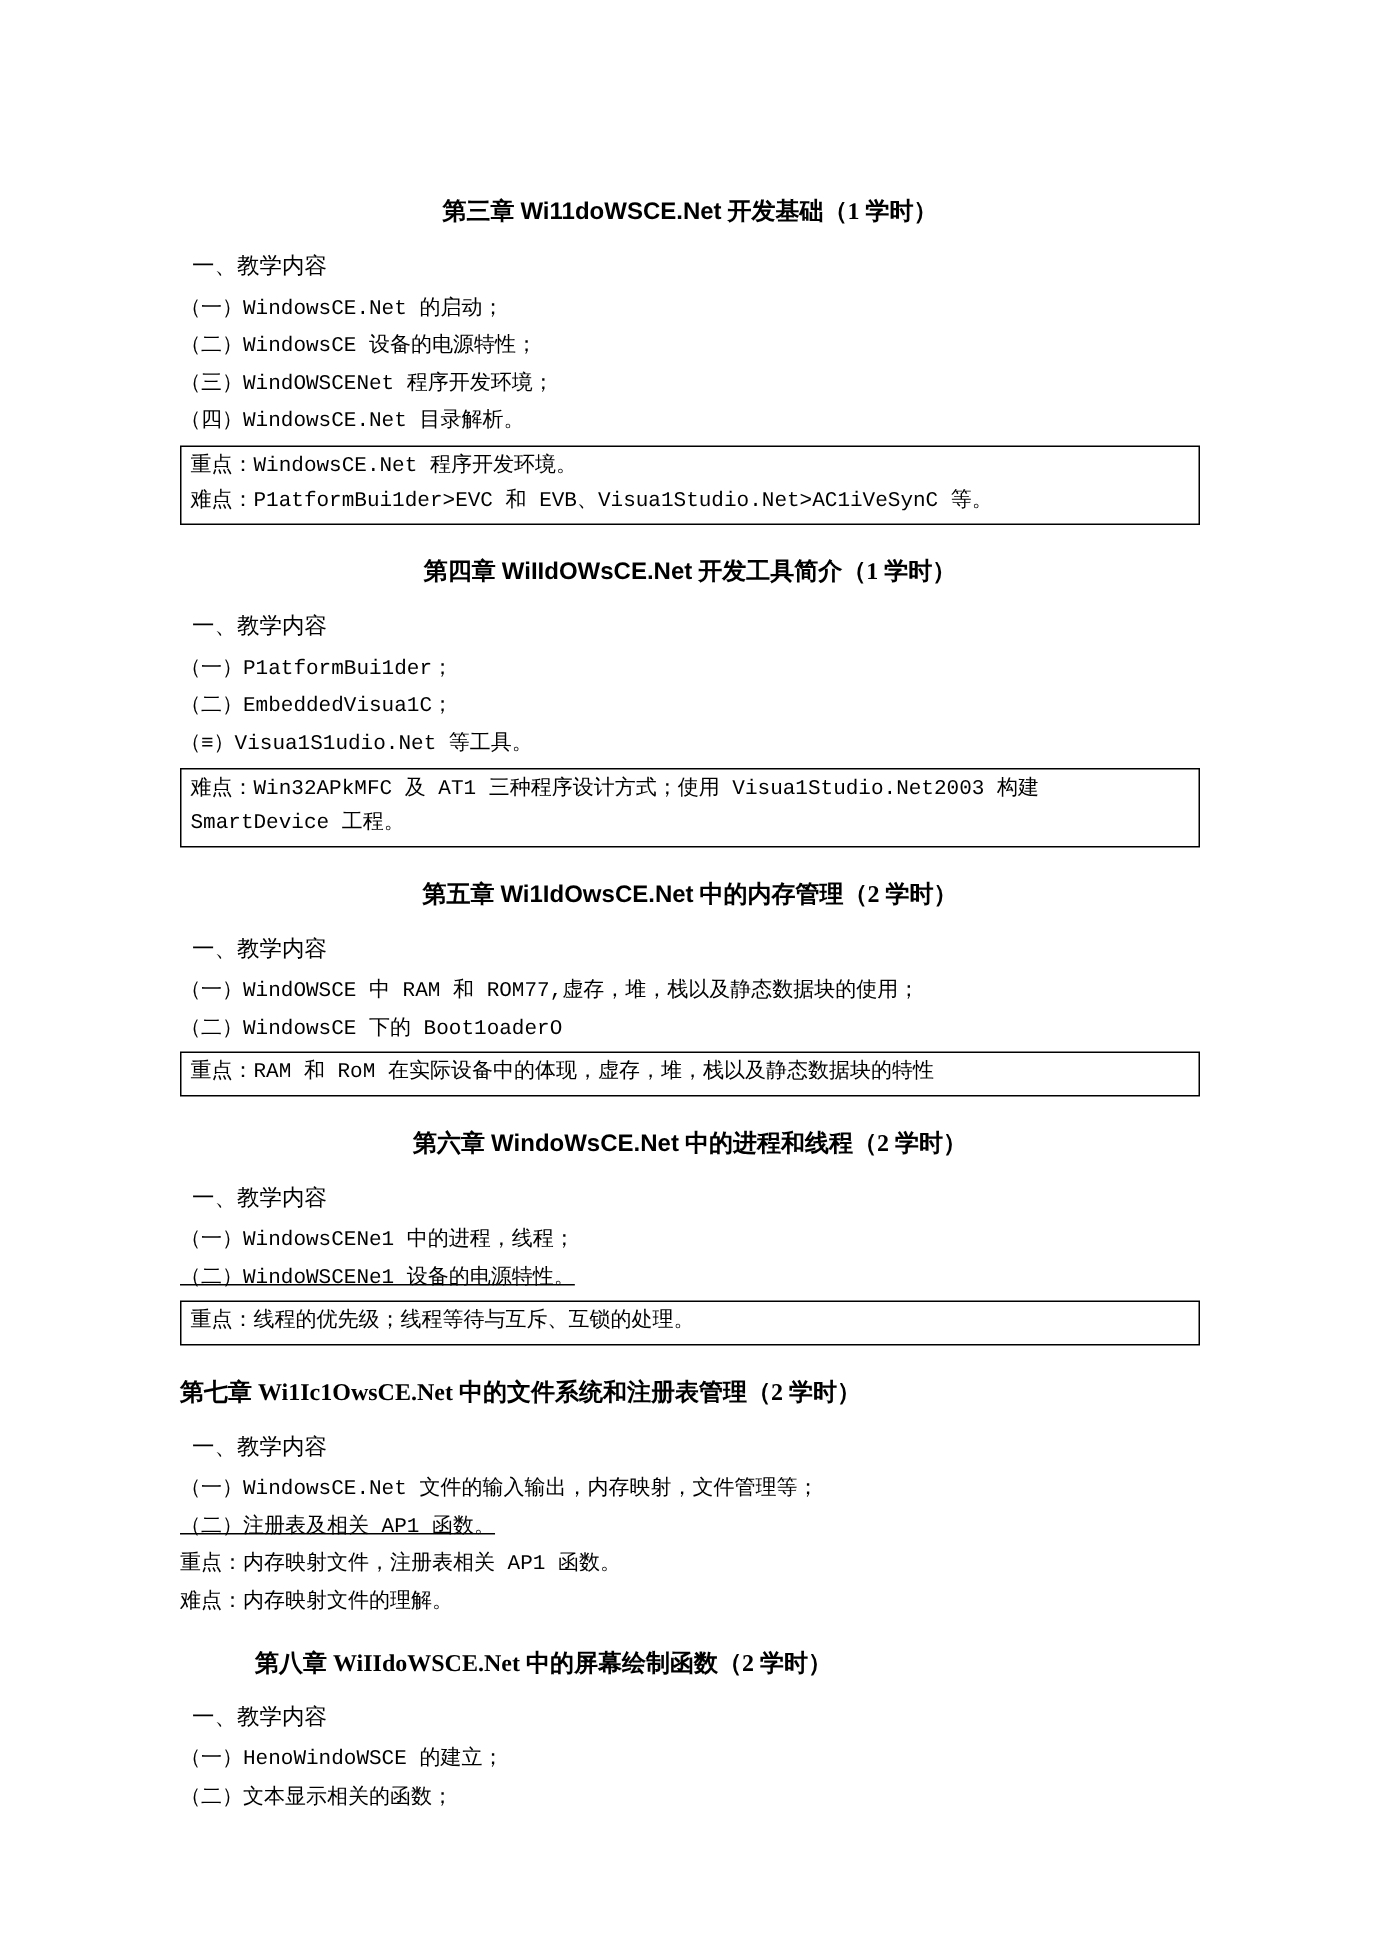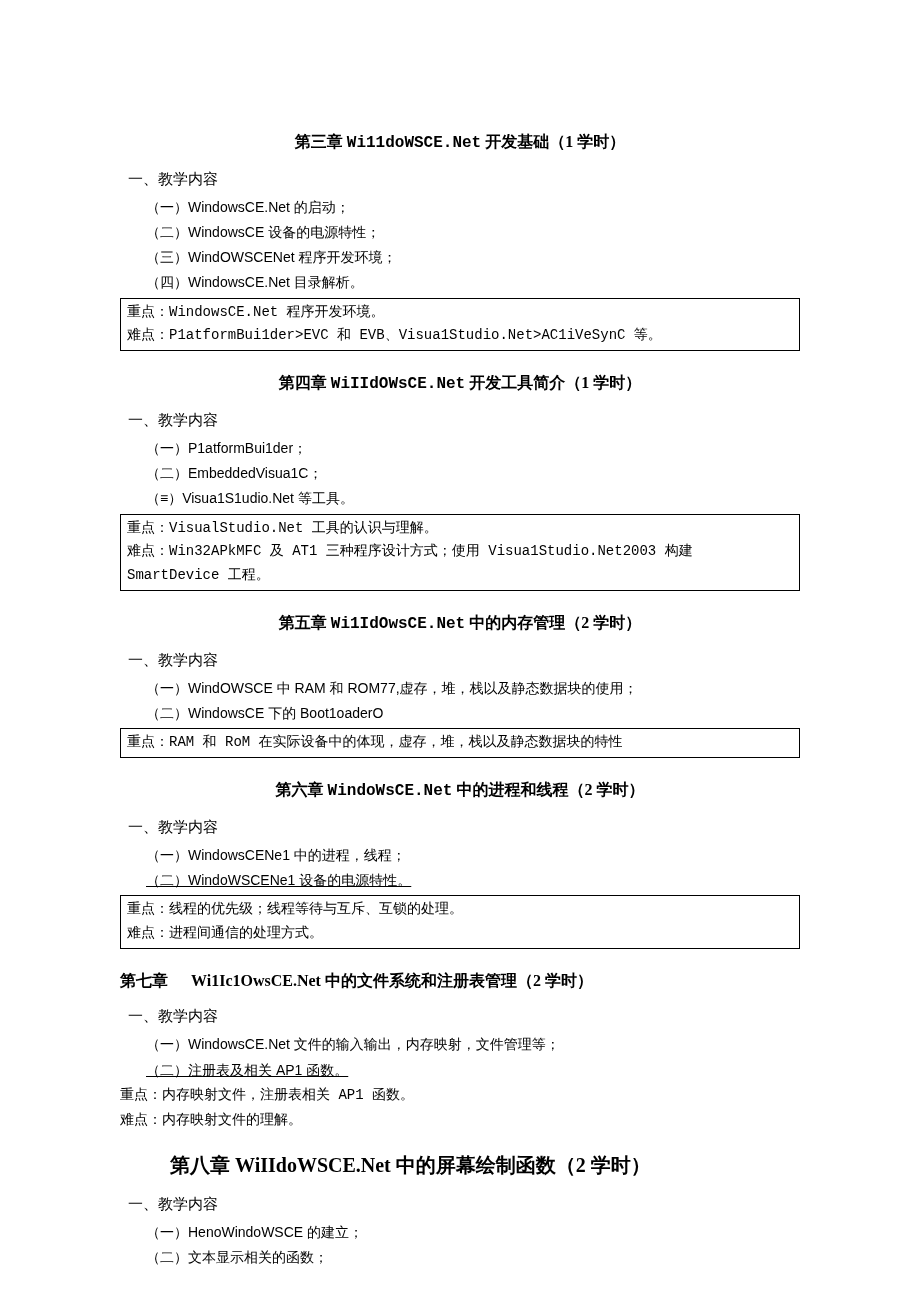--- a/index.html
+++ b/index.html
@@ -13,54 +13,53 @@
     font-size: 14px;
     line-height: 1.8;
   }
   .chapter-title {
     text-align: center;
     font-weight: bold;
     font-size: 16px;
     margin: 18px 0 8px 0;
   }
   .chapter-title .kw {
-    font-family: Liberation Mono, monospace;
+    font-family: Liberation Sans, sans-serif;
     text-align: right;
   }
   .section-head {
     font-size: 15px;
     margin: 4px 0 2px 8px;
   }
   .item {
-    margin-left: 26px;
-    font-family: Liberation Sans, sans-serif;
+    font-family: Liberation Mono, monospace;
   }
   .item.underline {
     text-decoration: underline;
   }
   .box {
     border: 1px solid #000;
     padding: 2px 20px 2px 6px;
     margin: 2px 0 6px 0;
     font-family: "SimSun", "Courier New", monospace;
     line-height: 1.7;
   }
   .plain-note {
     font-family: "SimSun", "Courier New", monospace;
     margin-left: 0;
   }
   .chapter-title-left {
     font-weight: bold;
     font-size: 16px;
     margin: 18px 0 8px 0;
   }
-  .chapter-title-left .kw { font-family: "Times New Roman", serif; margin-left: 19px; }
+  .chapter-title-left .kw { font-family: "Times New Roman", serif; }
   .chapter-title-indent {
     font-weight: bold;
-    font-size: 20px;
+    font-size: 16px;
     margin: 14px 0 8px 50px;
   }
   .chapter-title-indent .kw { font-family: "Times New Roman", serif; }
 </style>
 </head>
 <body>
 
 <div class="chapter-title">
   <span>第三章 </span><span class="kw">Wi11doWSCE.Net</span><span> 开发基础（1 学时）</span>
 </div>
@@ -75,21 +74,20 @@
 </div>
 
 <div class="chapter-title">
   <span>第四章 </span><span class="kw">WiIIdOWsCE.Net</span><span> 开发工具简介（1 学时）</span>
 </div>
 <div class="section-head">一、教学内容</div>
 <div class="item">（一）P1atformBui1der；</div>
 <div class="item">（二）EmbeddedVisua1C；</div>
 <div class="item">（≡）Visua1S1udio.Net 等工具。</div>
 <div class="box">
-  <div>重点：VisualStudio.Net 工具的认识与理解。</div>
   <div>难点：Win32APkMFC 及 AT1 三种程序设计方式；使用 Visua1Studio.Net2003 构建 SmartDevice 工程。</div>
 </div>
 
 <div class="chapter-title">
   <span>第五章 </span><span class="kw">Wi1IdOwsCE.Net</span><span> 中的内存管理（2 学时）</span>
 </div>
 <div class="section-head">一、教学内容</div>
 <div class="item">（一）WindOWSCE 中 RAM 和 ROM77,虚存，堆，栈以及静态数据块的使用；</div>
 <div class="item">（二）WindowsCE 下的 Boot1oaderO</div>
 <div class="box">
@@ -97,21 +95,20 @@
 </div>
 
 <div class="chapter-title">
   <span>第六章 </span><span class="kw">WindoWsCE.Net</span><span> 中的进程和线程（2 学时）</span>
 </div>
 <div class="section-head">一、教学内容</div>
 <div class="item">（一）WindowsCENe1 中的进程，线程；</div>
 <div class="item underline">（二）WindoWSCENe1 设备的电源特性。</div>
 <div class="box">
   <div>重点：线程的优先级；线程等待与互斥、互锁的处理。</div>
-  <div>难点：进程间通信的处理方式。</div>
 </div>
 
 <div class="chapter-title-left">
   <span>第七章 </span><span class="kw">Wi1Ic1OwsCE.Net</span><span> 中的文件系统和注册表管理（2 学时）</span>
 </div>
 <div class="section-head">一、教学内容</div>
 <div class="item">（一）WindowsCE.Net 文件的输入输出，内存映射，文件管理等；</div>
 <div class="item underline">（二）注册表及相关 AP1 函数。</div>
 <div class="plain-note">重点：内存映射文件，注册表相关 AP1 函数。</div>
 <div class="plain-note">难点：内存映射文件的理解。</div>

